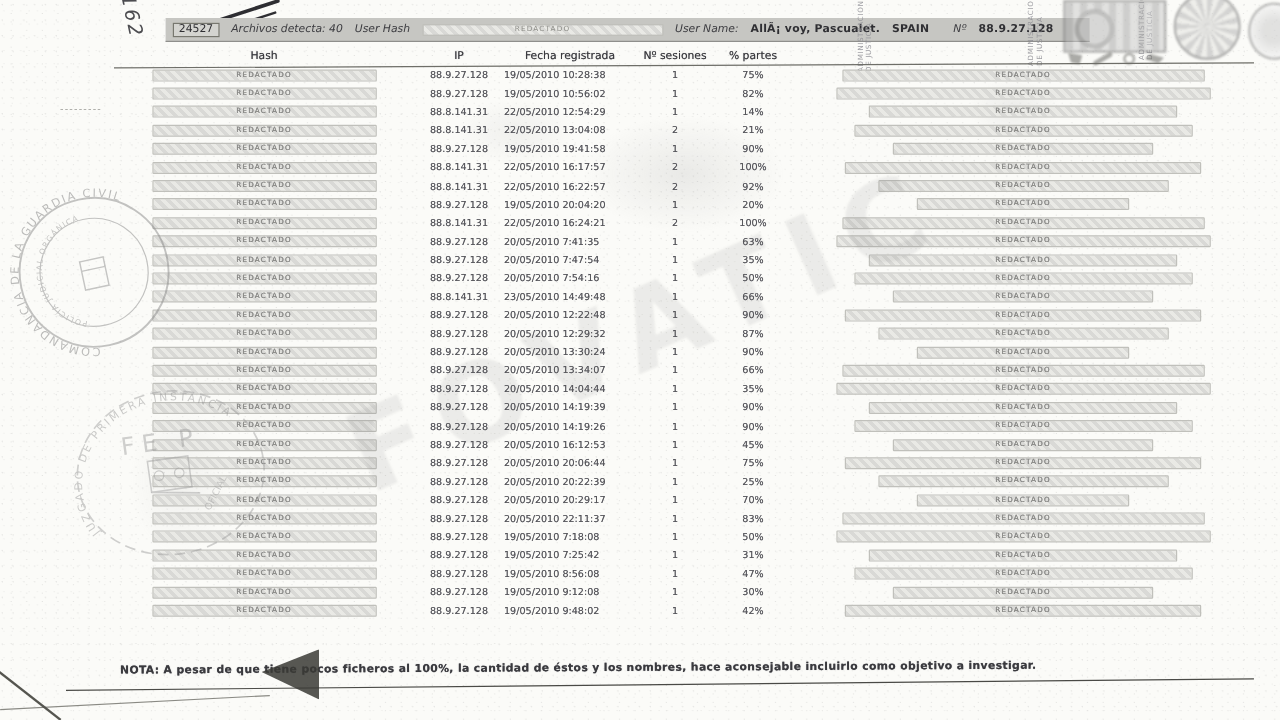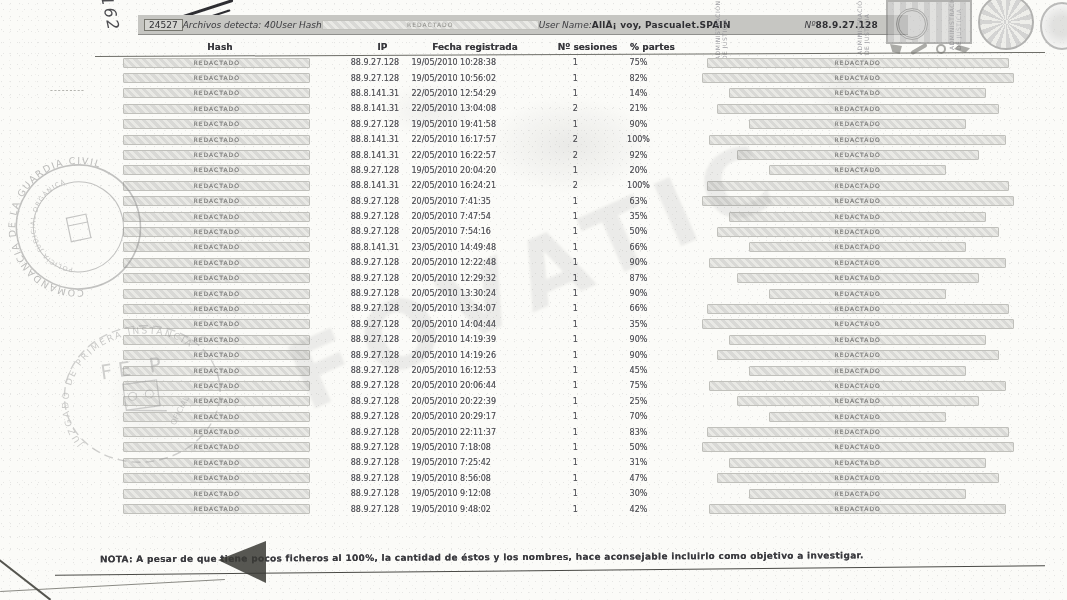--- a/index.html
+++ b/index.html
@@ -22,48 +22,48 @@
     background-image:
       radial-gradient(ellipse 120px 70px at 570px 145px, rgba(150,150,150,.35), transparent 70%),
       radial-gradient(ellipse 55px 35px at 845px 90px, rgba(150,150,150,.3), transparent 70%),
       radial-gradient(ellipse 70px 40px at 430px 110px, rgba(160,160,160,.25), transparent 70%),
       radial-gradient(ellipse 60px 90px at 150px 400px, rgba(160,160,160,.22), transparent 70%);
   }
   
   .topbar{
     position:absolute;left:138px;top:15px;width:770px;height:20px;
     background:#c6c6c2;border-bottom:1px solid #8f8f8c;
-    display:flex;align-items:center;gap:0;
+    display:flex;align-items:center;gap:10px;
     font-size:9px;color:#2f2f33;white-space:nowrap;padding:0 6px;box-sizing:border-box;
   }
   .docnum{border:1px solid #77776f;background:#d4d4d0;padding:0 4px;font-size:9px;}
   .lbl{font-style:italic;color:#3c3c40;}
   .val{font-weight:bold;letter-spacing:.2px;}
   .spacer{flex:1;}
   
   .redact{
     display:inline-block;height:8px;line-height:8px;vertical-align:middle;
     background:repeating-linear-gradient(45deg,#d9d9d6 0 3px,#e9e9e5 3px 6px);
     border:1px solid #c0c0bb;border-radius:1px;
     color:#8d8d88;font-size:6px;text-align:center;overflow:hidden;
     letter-spacing:1px;
   }
   
   .tablewrap{position:absolute;left:95px;top:42px;width:950px;}
-  .thead{display:flex;font-size:9px;font-weight:bold;color:#38383c;
+  .thead{display:flex;font-size:9px;font-weight:normal;color:#38383c;
     text-shadow:0 0 .6px rgba(60,60,70,.7);}
   .thead .c{text-align:center;}
   .header-rule{height:1px;background:#6e6e68;margin-top:2px;transform:rotate(-.25deg);}
   .row{display:flex;align-items:center;height:15.4px;font-size:8px;
     color:#55555a;text-shadow:0 0 .5px rgba(80,80,90,.7);}
   .c{box-sizing:border-box;}
   .c-hash{width:250px;text-align:center;}
   .c-ip{width:75px;text-align:center;}
   .c-fecha{width:110px;text-align:left;}
-  .c-ses{width:65px;text-align:center;margin-left:25px;}
+  .c-ses{width:65px;text-align:center;}
   .c-pct{width:65px;text-align:center;}
   .c-nom{width:385px;text-align:center;}
   .dashes{position:absolute;left:-45px;top:44px;font-size:8px;color:#9a9a95;letter-spacing:1px;}
   
   .note{
     position:absolute;left:100px;top:552px;width:880px;
     font-size:9px;font-weight:bold;color:#3a3a3e;letter-spacing:.3px;
     text-shadow:0 0 .6px rgba(60,60,70,.8);transform:rotate(-.3deg);
   }
   .fold-line{position:absolute;left:55px;top:570px;width:990px;height:1.4px;

